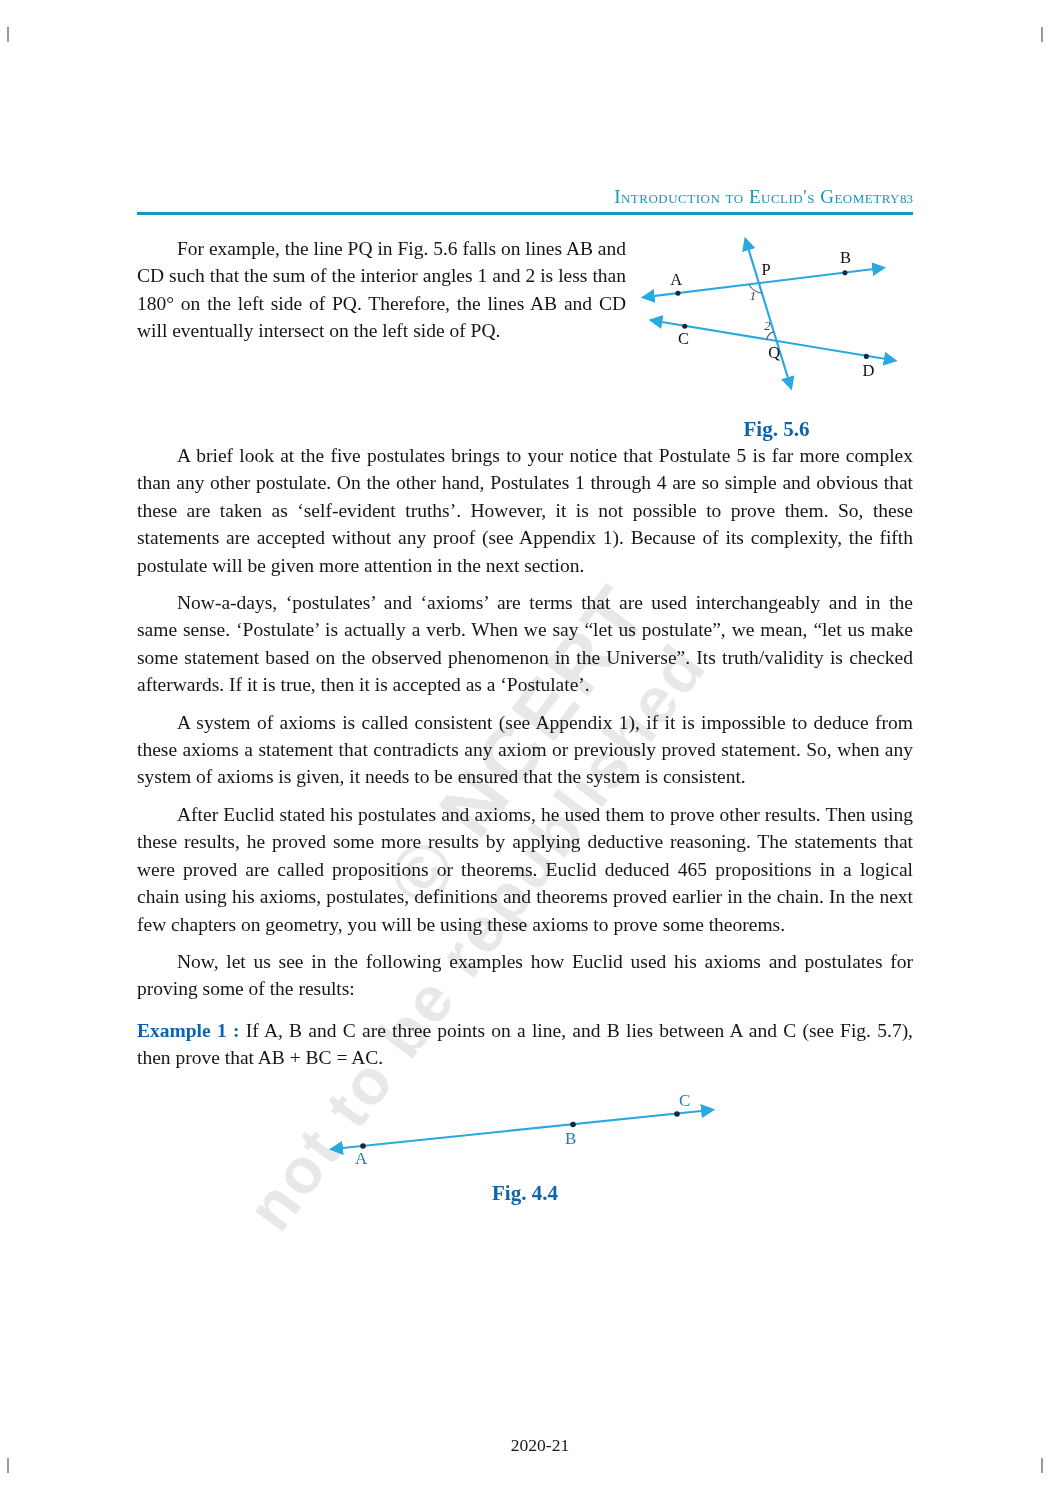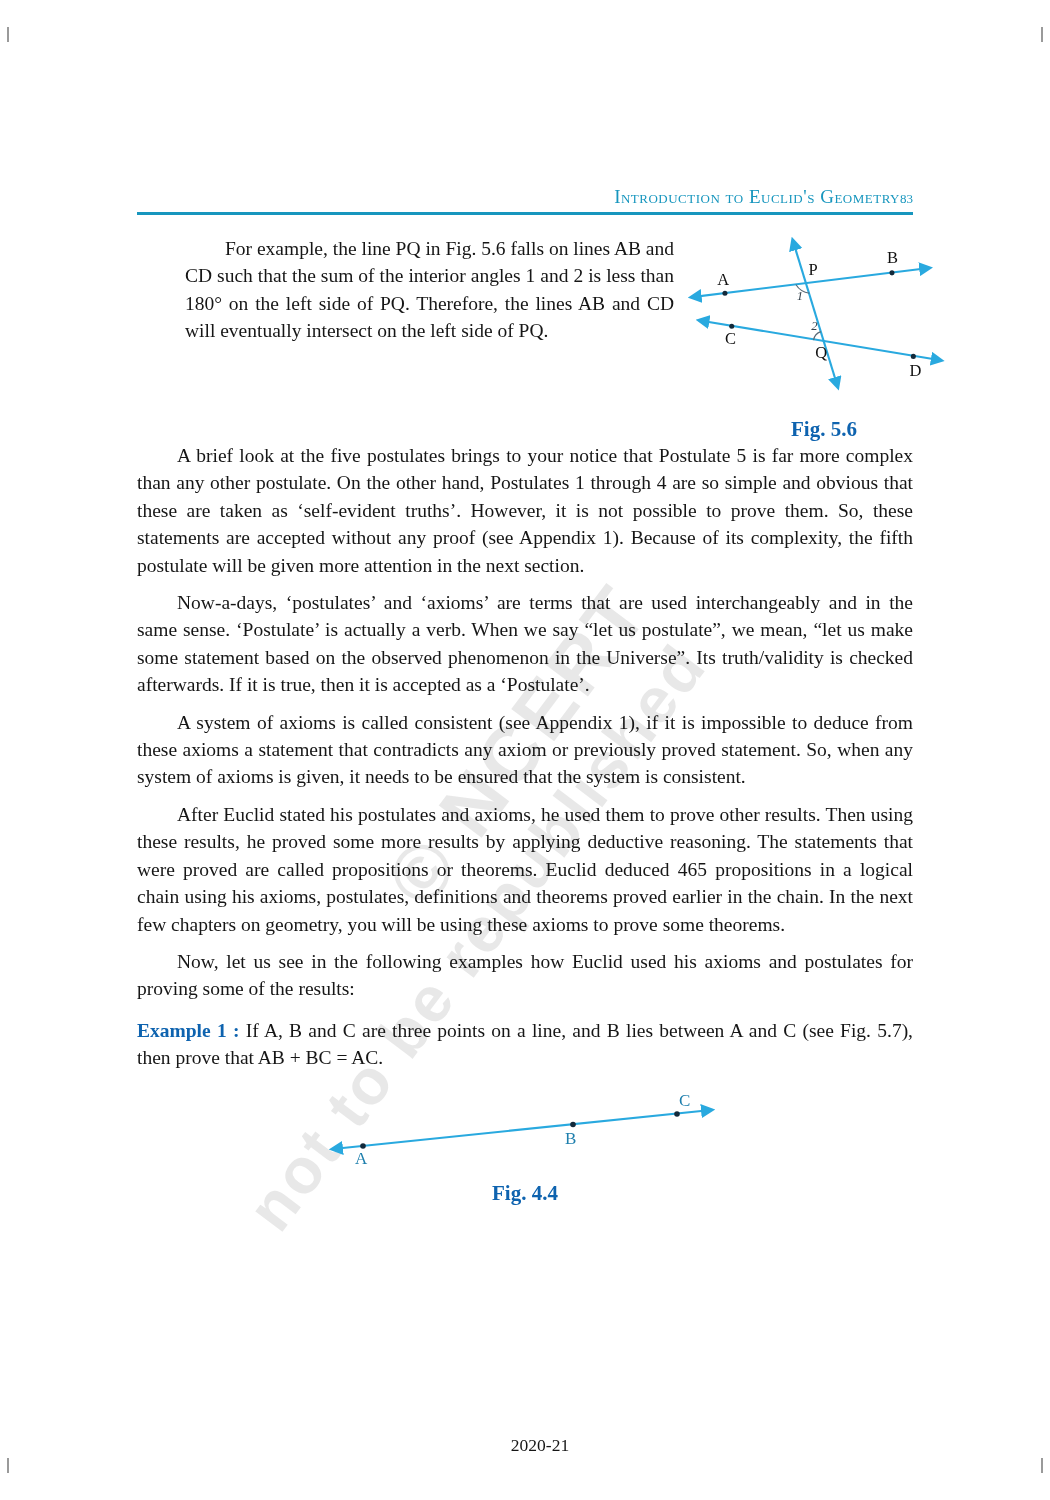--- a/index.html
+++ b/index.html
@@ -31,21 +31,21 @@
   .wm-line.two { font-size:64px; left:120px; top:900px; letter-spacing:3px; transform:rotate(-53deg); }
 
   .content { position:absolute; left:137px; width:776px; top:186px; z-index:1; }
 
   .page-header { display:flex; justify-content:flex-end; align-items:baseline; }
   .chapter-title { font-variant:small-caps; letter-spacing:0.5px; font-size:19px; color:var(--header-teal); }
   .page-number { font-size:13px; color:var(--header-teal); }
   .header-rule { height:3px; background:var(--header-teal); margin-top:4px; }
 
   .intro-row { display:flex; gap:14px; margin-top:20px; }
-  .intro-para { flex:0 0 489px;margin-left:48px; }
+  .intro-para { flex:0 0 489px; }
   .fig56-wrap { flex:1; display:flex; flex-direction:column; align-items:center; }
 
   .para { font-size:19.5px; line-height:27.4px; text-align:justify; margin-bottom:10px; }
   .indent { text-indent:40px; }
   .p-first { margin-top:0; }
   .example-para { margin-top:14px; }
 
   .seg-b { font-weight:normal; }
   .seg-bb { font-weight:bold; color:var(--caption-blue); }
 

